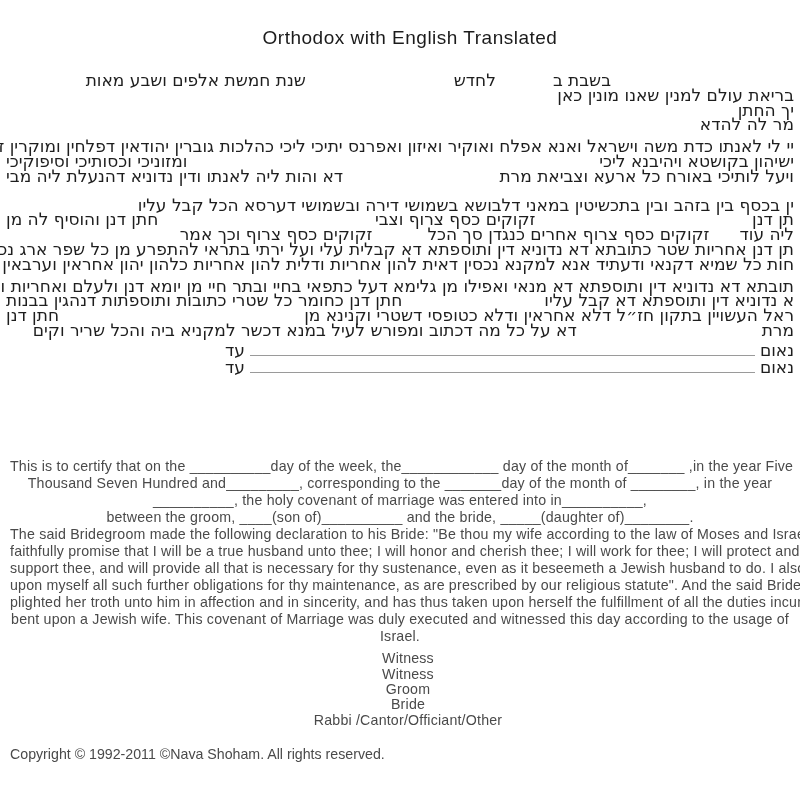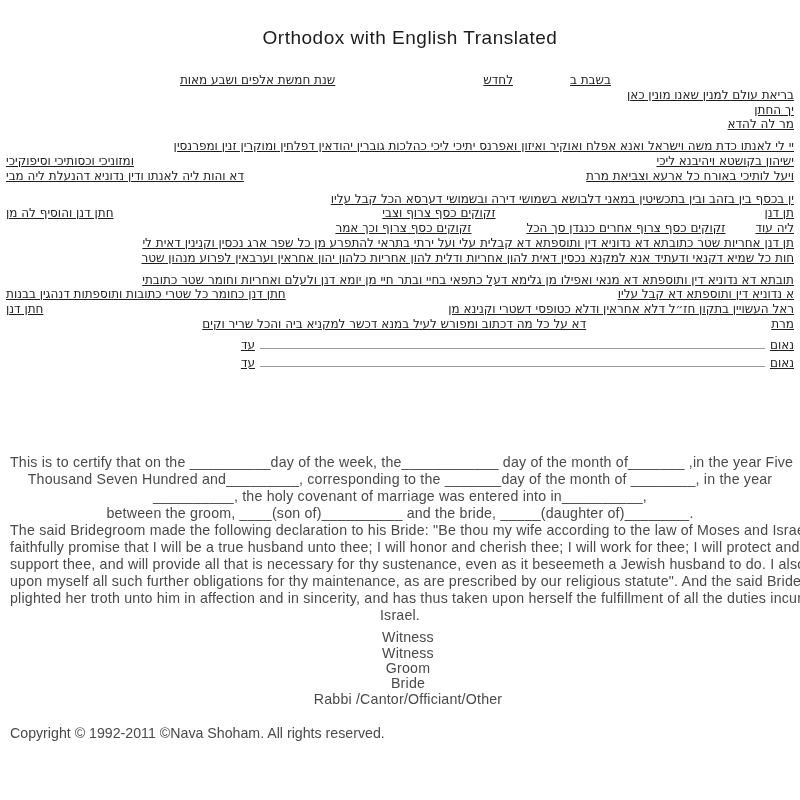--- a/index.html
+++ b/index.html
@@ -9,26 +9,26 @@
   }
   .title {
     padding-top:27px; text-align:center; font-size:19px; color:#1b1b1b;
     letter-spacing:0.5px; font-family:"Liberation Sans", sans-serif;padding-left:20px;
   }
   
   .hebrew {
     direction:rtl; unicode-bidi:embed;
     margin:24px 6px 0 6px; color:#1e1e1e;
     font-family:"DejaVu Serif","DejaVu Sans",serif;
-    font-size:12px; line-height:14.8px;text-decoration:underline;
+    font-size:17px; line-height:14.8px;
   }
   .hl { text-align:right; white-space:nowrap; }
   .hl.between { display:flex; justify-content:space-between; }
   .gap7  { margin-top:7px; }
-  .gap10 { margin-top:8px; }
+  .gap10 { margin-top:14px; }
   .sp { display:inline-block; height:1px; }
   .sigrow { margin-top:5px; text-align:right; white-space:nowrap; }
   .rule {
     display:inline-block; width:505px; height:11px;
     border-bottom:1px solid #9a9a9a; margin:0 5px; vertical-align:baseline;
   }
   
   .english {
     margin:84px 10px 0 10px; color:#4a4a4a;
     font-size:14.2px; line-height:17px; letter-spacing:0.2px;text-align:center;
@@ -128,20 +128,21 @@
   <div class="english">
     <div class="el">This is to certify that on the __________day of the week, the____________ day of the month of_______ ,in the year Five</div>
     <div class="el">Thousand Seven Hundred and_________, corresponding to the _______day of the month of ________, in the year</div>
     <div class="el">__________, the holy covenant of marriage was entered into in__________,</div>
     <div class="el">between the groom, ____(son of)__________ and the bride, _____(daughter of)________.</div>
     <div class="el">The said Bridegroom made the following declaration to his Bride: "Be thou my wife according to the law of Moses and Israel. I</div>
     <div class="el">faithfully promise that I will be a true husband unto thee; I will honor and cherish thee; I will work for thee; I will protect and</div>
     <div class="el">support thee, and will provide all that is necessary for thy sustenance, even as it beseemeth a Jewish husband to do. I also take</div>
     <div class="el">upon myself all such further obligations for thy maintenance, as are prescribed by our religious statute". And the said Bride has</div>
     <div class="el">plighted her troth unto him in affection and in sincerity, and has thus taken upon herself the fulfillment of all the duties incum-</div>
+    <div class="el">bent upon a Jewish wife. This covenant of Marriage was duly executed and witnessed this day according to the usage of</div>
     <div class="el">Israel.</div>
 
     <div class="labels">
       <div class="el">Witness</div>
       <div class="el">Witness</div>
       <div class="el">Groom</div>
       <div class="el">Bride</div>
       <div class="el">Rabbi /Cantor/Officiant/Other</div>
     </div>
   </div>

